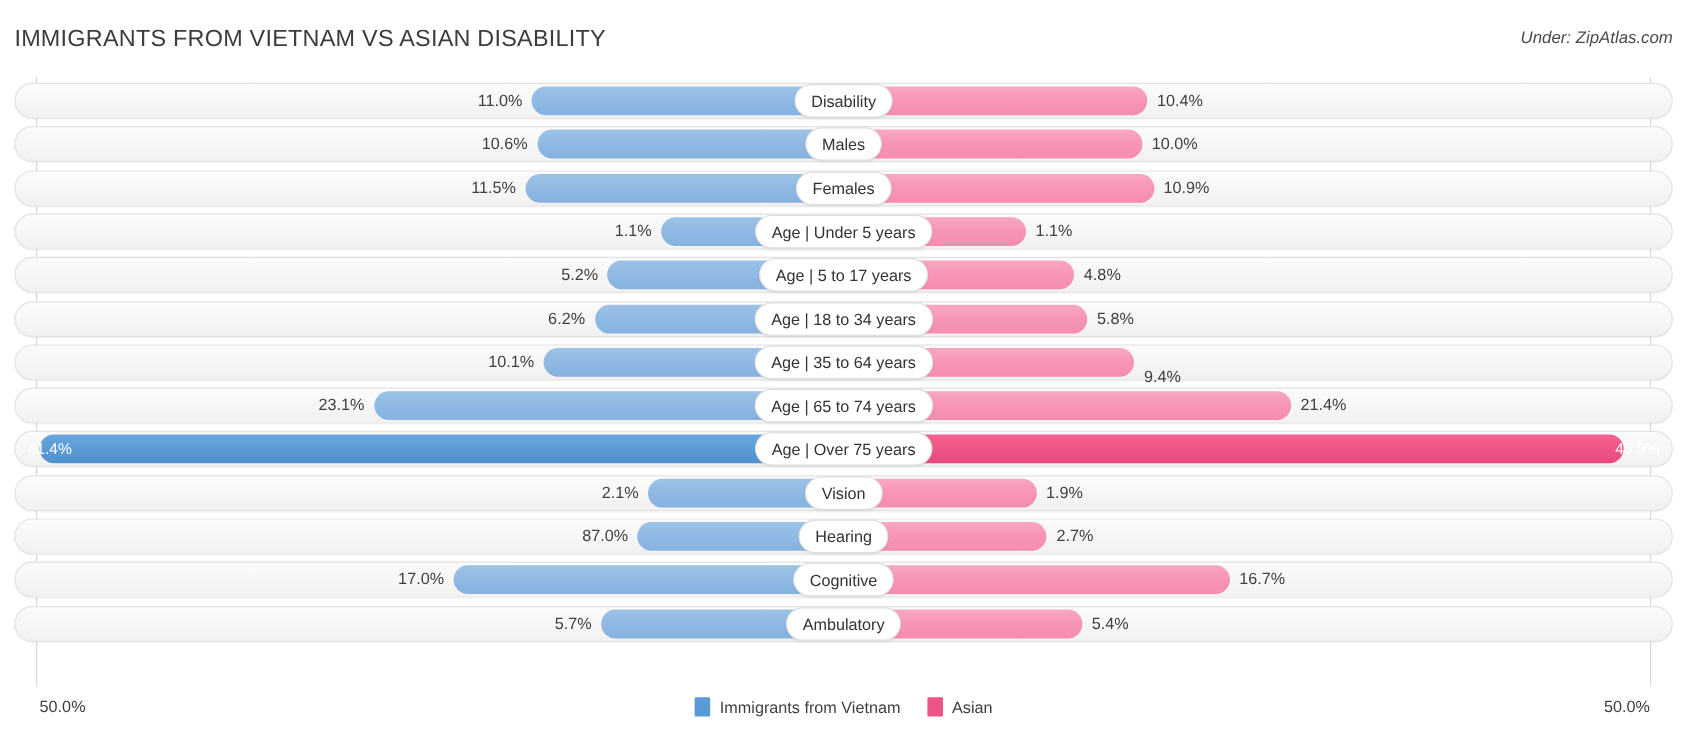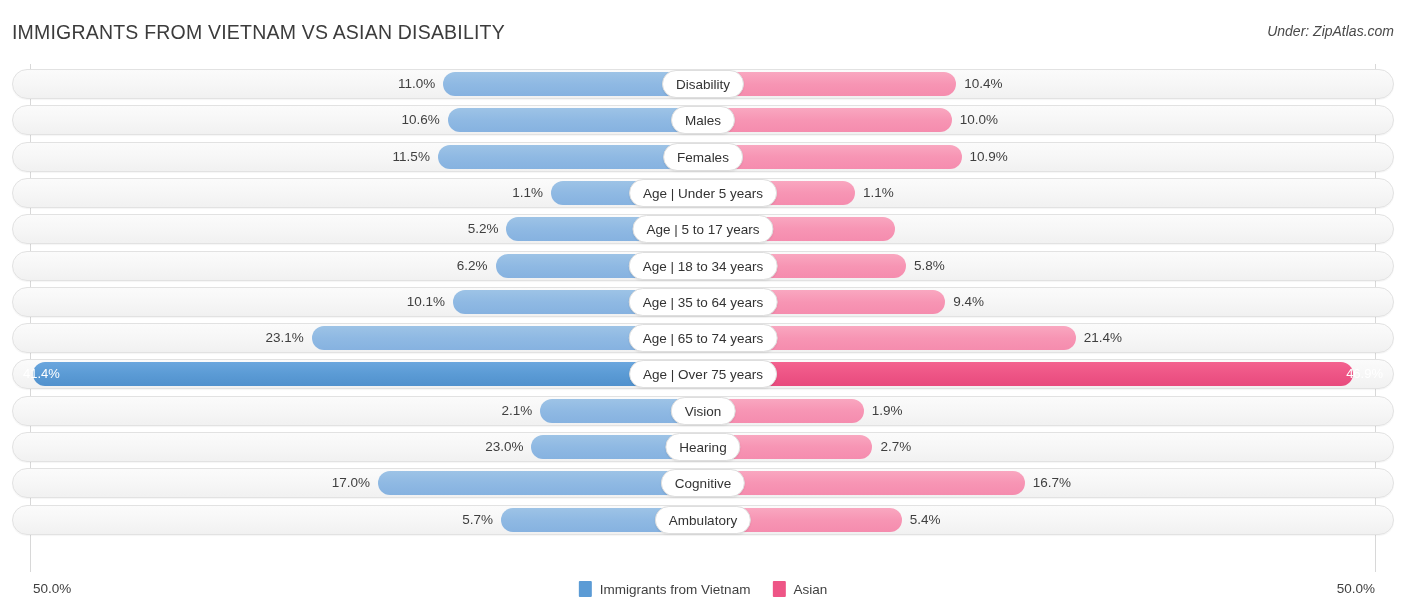--- a/index.html
+++ b/index.html
@@ -234,36 +234,37 @@
         <div class="bar right c-pink" style="width: 151.968px;"></div>
         <div class="val outside-left" style="right: calc(50% + 159.968px); left: 0px;">1.1%</div>
         <div class="val outside-right" style="left: calc(50% + 159.968px); right: 0px;">1.1%</div>
         <div class="pill">Age | Under 5 years</div>
       </div>
       <div class="row" style="top: 150.2px;">
         <div class="track"></div>
         <div class="bar left c-blue" style="width: 196.576px;"></div>
         <div class="bar right c-pink" style="width: 192.224px;"></div>
         <div class="val outside-left" style="right: calc(50% + 204.576px); left: 0px;">5.2%</div>
+        <div class="val outside-right" style="left: calc(50% + 200.224px); right: 0px;">4.8%</div>
         <div class="pill">Age | 5 to 17 years</div>
       </div>
       <div class="row" style="top: 186.5px;">
         <div class="track"></div>
         <div class="bar left c-blue" style="width: 207.456px;"></div>
         <div class="bar right c-pink" style="width: 203.104px;"></div>
         <div class="val outside-left" style="right: calc(50% + 215.456px); left: 0px;">6.2%</div>
         <div class="val outside-right" style="left: calc(50% + 211.104px); right: 0px;">5.8%</div>
         <div class="pill">Age | 18 to 34 years</div>
       </div>
       <div class="row" style="top: 222.8px;">
         <div class="track"></div>
         <div class="bar left c-blue" style="width: 249.888px;"></div>
         <div class="bar right c-pink" style="width: 242.272px;"></div>
         <div class="val outside-left" style="right: calc(50% + 257.888px); left: 0px;">10.1%</div>
-        <div class="val outside-right" style="left: calc(50% + 250.272px); right: 0px;">9.4%</div>
+        <div class="val outside-right" style="left: calc(50% + 250.272px); right: 0px; margin-top: 12px;">9.4%</div>
         <div class="pill">Age | 35 to 64 years</div>
       </div>
       <div class="row" style="top: 259.1px;">
         <div class="track"></div>
         <div class="bar left c-blue" style="width: 391.328px;"></div>
         <div class="bar right c-pink" style="width: 372.832px;"></div>
         <div class="val outside-left" style="right: calc(50% + 399.328px); left: 0px;">23.1%</div>
         <div class="val outside-right" style="left: calc(50% + 380.832px); right: 0px;">21.4%</div>
         <div class="pill">Age | 65 to 74 years</div>
       </div>
@@ -280,21 +281,21 @@
         <div class="bar left c-blue" style="width: 162.848px;"></div>
         <div class="bar right c-pink" style="width: 160.672px;"></div>
         <div class="val outside-left" style="right: calc(50% + 170.848px); left: 0px;">2.1%</div>
         <div class="val outside-right" style="left: calc(50% + 168.672px); right: 0px;">1.9%</div>
         <div class="pill">Vision</div>
       </div>
       <div class="row" style="top: 368px;">
         <div class="track"></div>
         <div class="bar left c-blue" style="width: 171.552px;"></div>
         <div class="bar right c-pink" style="width: 169.376px;"></div>
-        <div class="val outside-left" style="right: calc(50% + 179.552px); left: 0px;">23.0%</div>
+        <div class="val outside-left" style="right: calc(50% + 179.552px); left: 0px;">87.0%</div>
         <div class="val outside-right" style="left: calc(50% + 177.376px); right: 0px;">2.7%</div>
         <div class="pill">Hearing</div>
       </div>
       <div class="row" style="top: 404.3px;">
         <div class="track"></div>
         <div class="bar left c-blue" style="width: 324.96px;"></div>
         <div class="bar right c-pink" style="width: 321.696px;"></div>
         <div class="val outside-left" style="right: calc(50% + 332.96px); left: 0px;">17.0%</div>
         <div class="val outside-right" style="left: calc(50% + 329.696px); right: 0px;">16.7%</div>
         <div class="pill">Cognitive</div>

